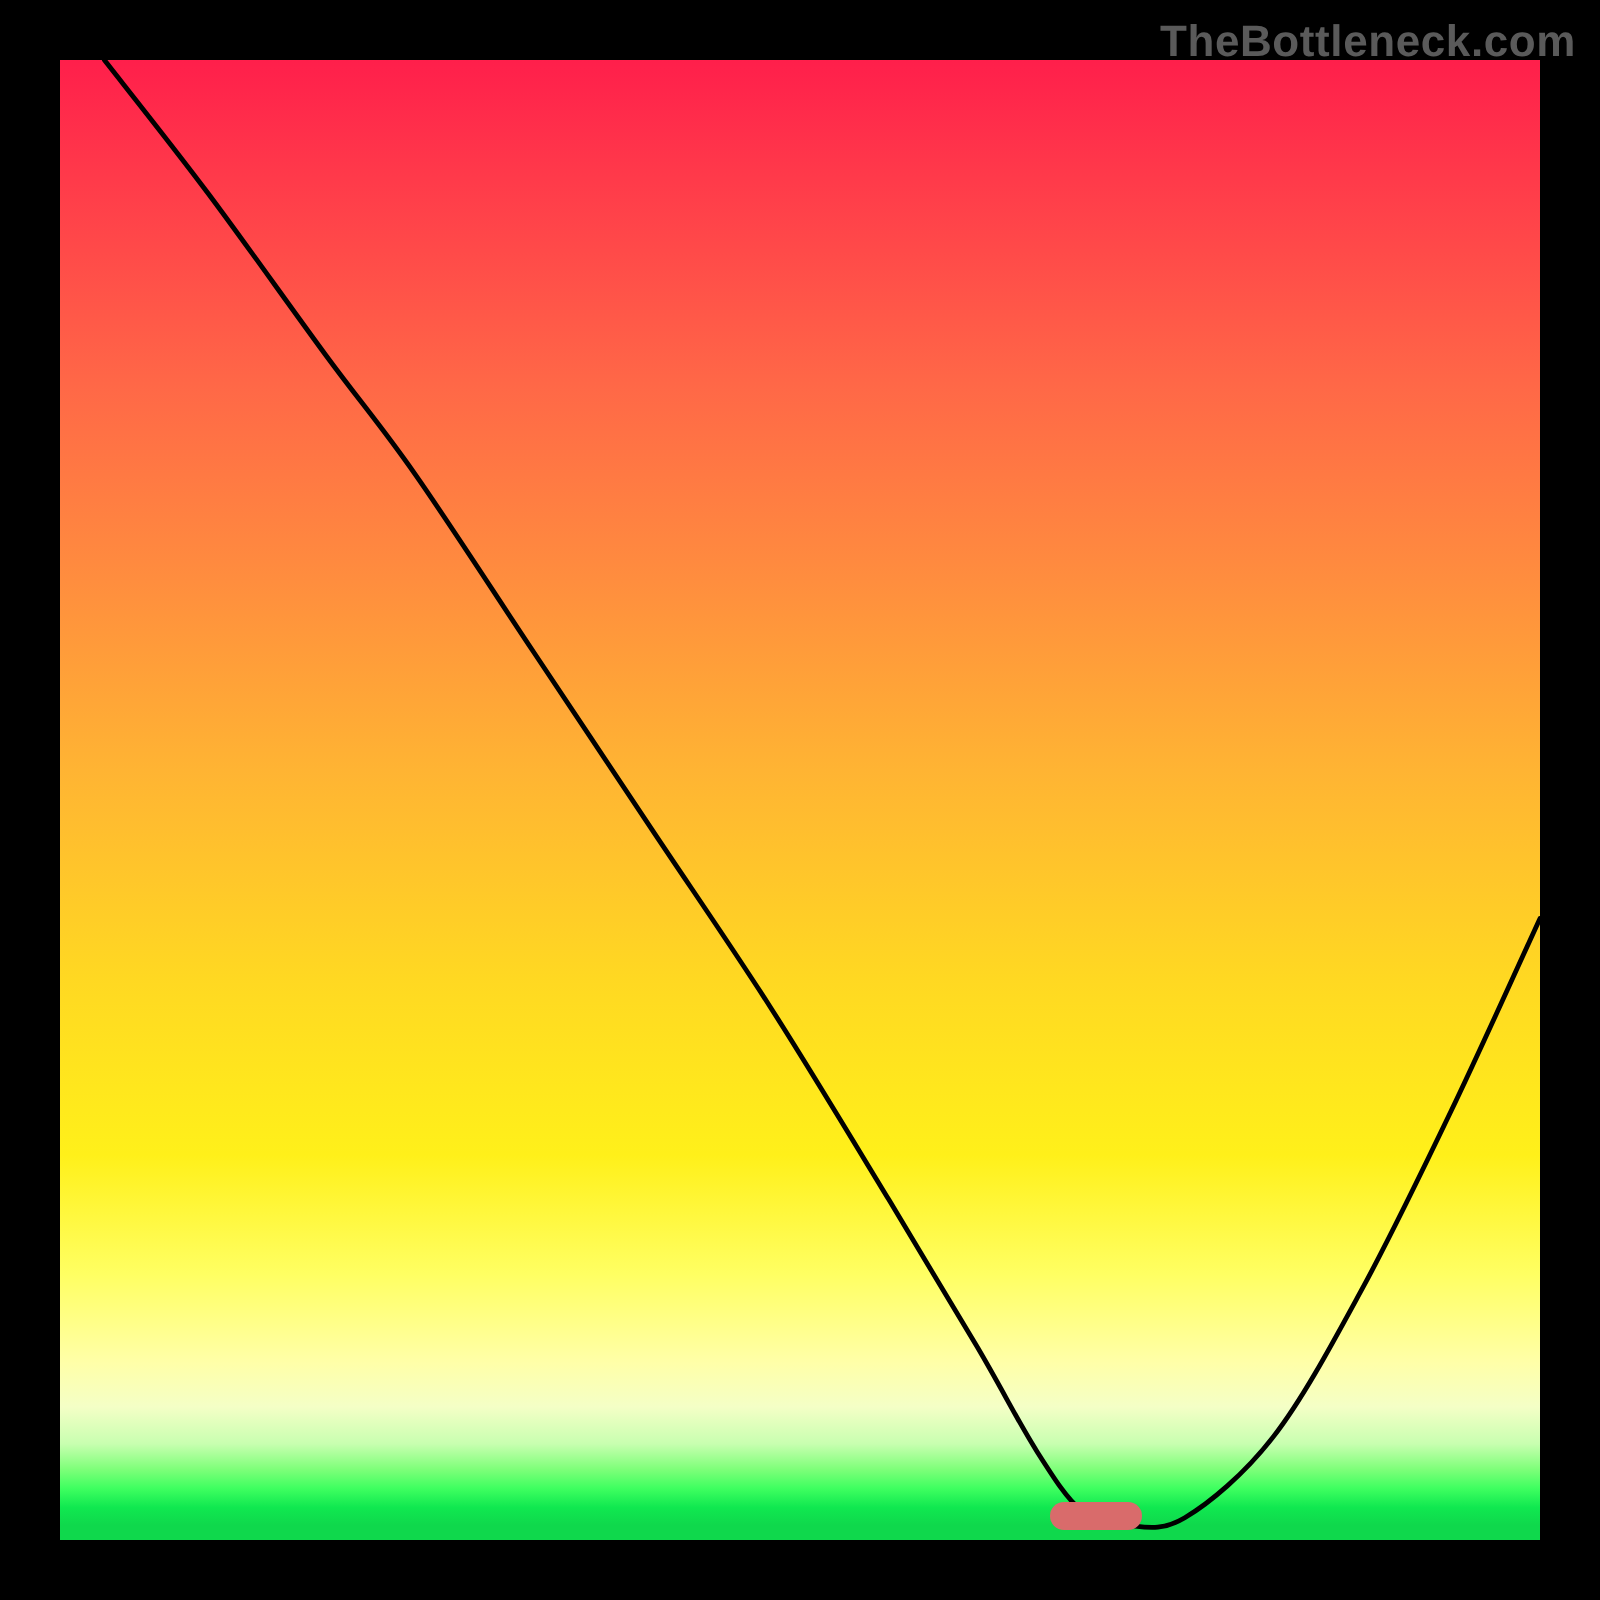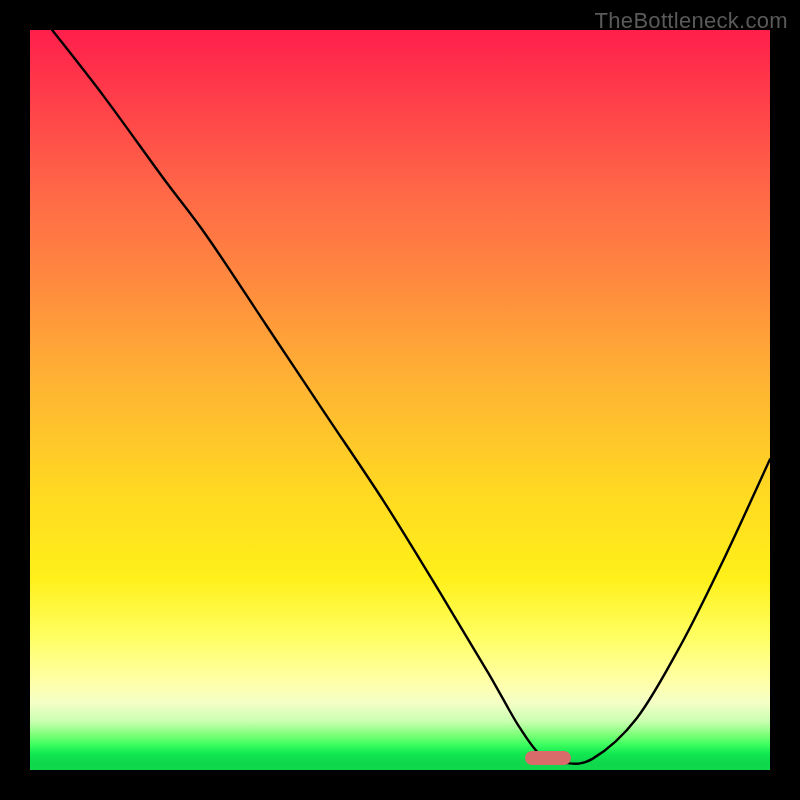--- a/index.html
+++ b/index.html
@@ -9,21 +9,21 @@
     background: #000;
     position: relative;
     font-family: Arial, Helvetica, sans-serif;
   }
   .watermark {
     position: absolute;
     top: 8px;
     right: 12px;
     color: #5a5a5a;
     font-size: 22px;
-    font-weight: 400;
+    font-weight: 700;
     letter-spacing: 0.3px;
   }
   .plot-area {
     position: absolute;
     left: 30px;
     top: 30px;
     width: 740px;
     height: 740px;
     overflow: hidden;
   }

